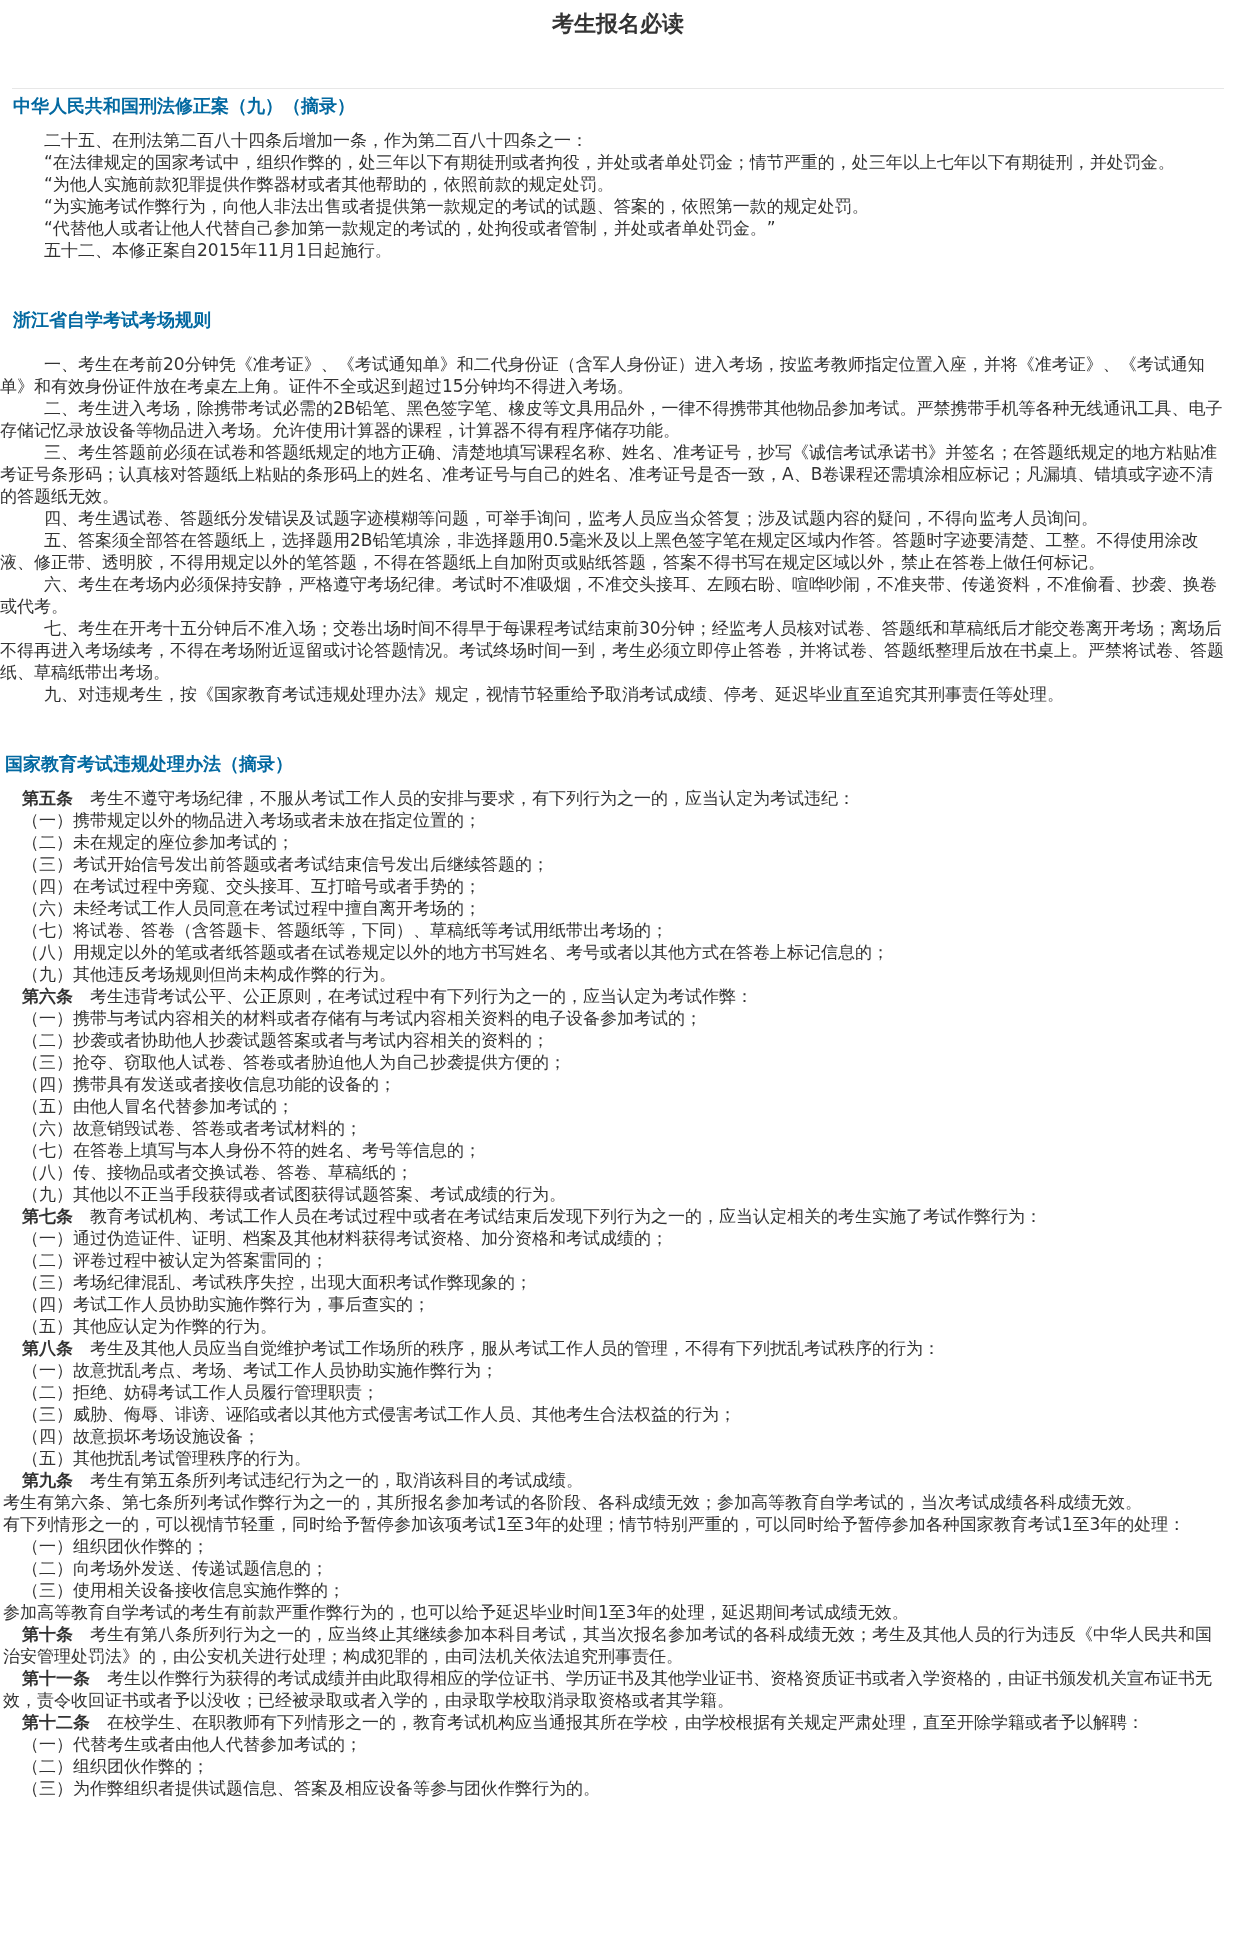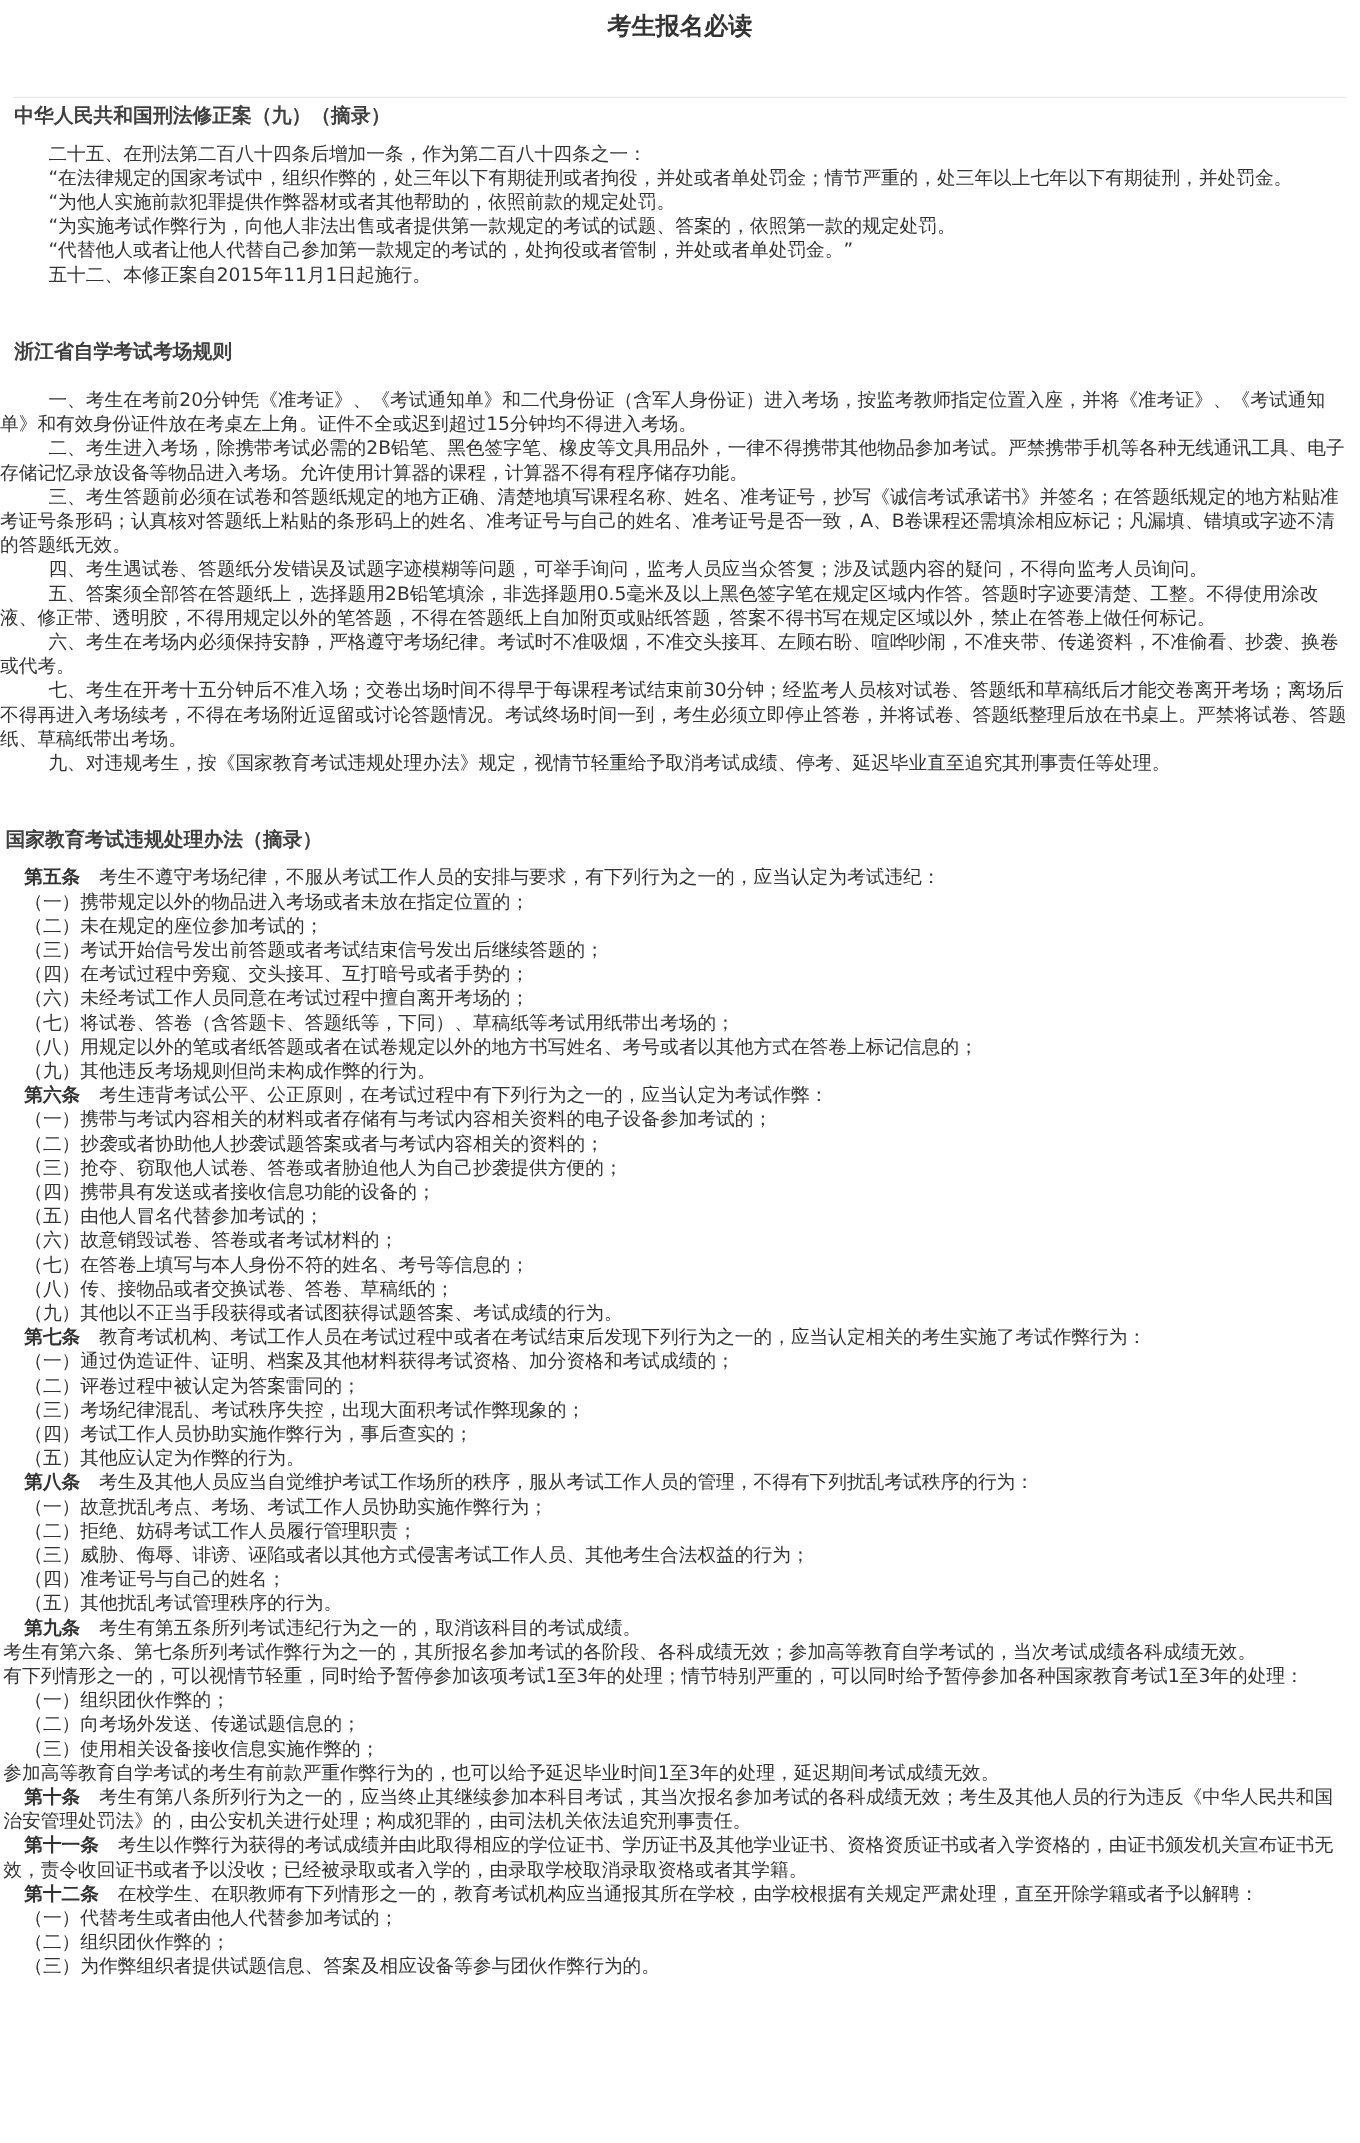--- a/index.html
+++ b/index.html
@@ -3,21 +3,21 @@
 <meta charset="utf-8">
 <style>
   html,body { margin:0; padding:0; background:#ffffff; }
   body { font-family:"DejaVu Sans","Liberation Sans",sans-serif; color:#333333; }
   .page { position:relative; width:1236px; height:1836px; background:#ffffff; overflow:hidden; margin:0 auto; }
 
   .title { margin:0; padding-top:9px; text-align:center; font-size:22px; font-weight:bold; color:#333333; }
 
   .divider { border:none; border-top:1px solid #e7e7e7; margin:49px 12px 0 12px; height:0; }
 
-  .sec h2 { font-size:18px; font-weight:bold; color:#404040; margin:48px 0 22px 0; padding-left:13px; line-height:22px; }
+  .sec h2 { font-size:18px; font-weight:bold; color:#0369a1; margin:48px 0 22px 0; padding-left:13px; line-height:22px; }
   .sec1 h2 { margin:6px 0 12px 0; }
   .sec3 h2 { padding-left:5px; margin-bottom:12px; }
 
   .paras { padding-right:8px; }
   .paras p { margin:0; font-size:17px; line-height:22px; color:#333333; }
   .s12 p { text-indent:44px; }
   .s3 { padding-left:3px; }
   .s3 p { text-indent:19px; }
   .s3 p.noindent { text-indent:0; }
   .paras p.gap { margin-top:12px; }
@@ -93,21 +93,21 @@
         <p><b>第七条</b>　教育考试机构、考试工作人员在考试过程中或者在考试结束后发现下列行为之一的，应当认定相关的考生实施了考试作弊行为：</p>
         <p>（一）通过伪造证件、证明、档案及其他材料获得考试资格、加分资格和考试成绩的；</p>
         <p>（二）评卷过程中被认定为答案雷同的；</p>
         <p>（三）考场纪律混乱、考试秩序失控，出现大面积考试作弊现象的；</p>
         <p>（四）考试工作人员协助实施作弊行为，事后查实的；</p>
         <p>（五）其他应认定为作弊的行为。</p>
         <p><b>第八条</b>　考生及其他人员应当自觉维护考试工作场所的秩序，服从考试工作人员的管理，不得有下列扰乱考试秩序的行为：</p>
         <p>（一）故意扰乱考点、考场、考试工作人员协助实施作弊行为；</p>
         <p>（二）拒绝、妨碍考试工作人员履行管理职责；</p>
         <p>（三）威胁、侮辱、诽谤、诬陷或者以其他方式侵害考试工作人员、其他考生合法权益的行为；</p>
-        <p>（四）准考证号与自己的姓名；</p>
+        <p>（四）故意损坏考场设施设备；</p>
         <p>（五）其他扰乱考试管理秩序的行为。</p>
         <p><b>第九条</b>　考生有第五条所列考试违纪行为之一的，取消该科目的考试成绩。</p>
         <p class="noindent">考生有第六条、第七条所列考试作弊行为之一的，其所报名参加考试的各阶段、各科成绩无效；参加高等教育自学考试的，当次考试成绩各科成绩无效。</p>
         <p class="noindent">有下列情形之一的，可以视情节轻重，同时给予暂停参加该项考试1至3年的处理；情节特别严重的，可以同时给予暂停参加各种国家教育考试1至3年的处理：</p>
         <p>（一）组织团伙作弊的；</p>
         <p>（二）向考场外发送、传递试题信息的；</p>
         <p>（三）使用相关设备接收信息实施作弊的；</p>
         <p class="noindent">参加高等教育自学考试的考生有前款严重作弊行为的，也可以给予延迟毕业时间1至3年的处理，延迟期间考试成绩无效。</p>
         <p><b>第十条</b>　考生有第八条所列行为之一的，应当终止其继续参加本科目考试，其当次报名参加考试的各科成绩无效；考生及其他人员的行为违反《中华人民共和国治安管理处罚法》的，由公安机关进行处理；构成犯罪的，由司法机关依法追究刑事责任。</p>
         <p><b>第十一条</b>　考生以作弊行为获得的考试成绩并由此取得相应的学位证书、学历证书及其他学业证书、资格资质证书或者入学资格的，由证书颁发机关宣布证书无效，责令收回证书或者予以没收；已经被录取或者入学的，由录取学校取消录取资格或者其学籍。</p>

